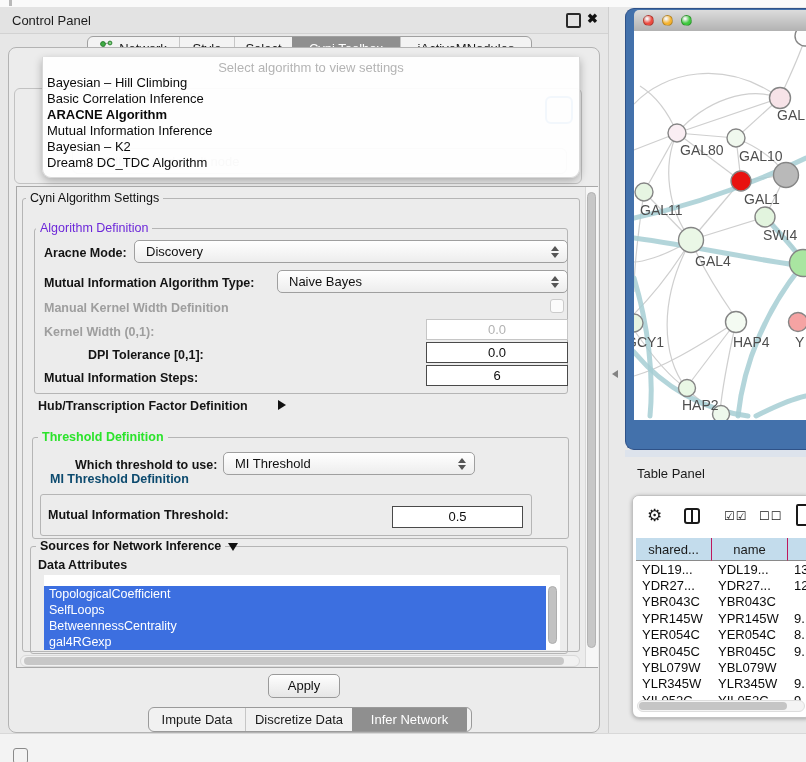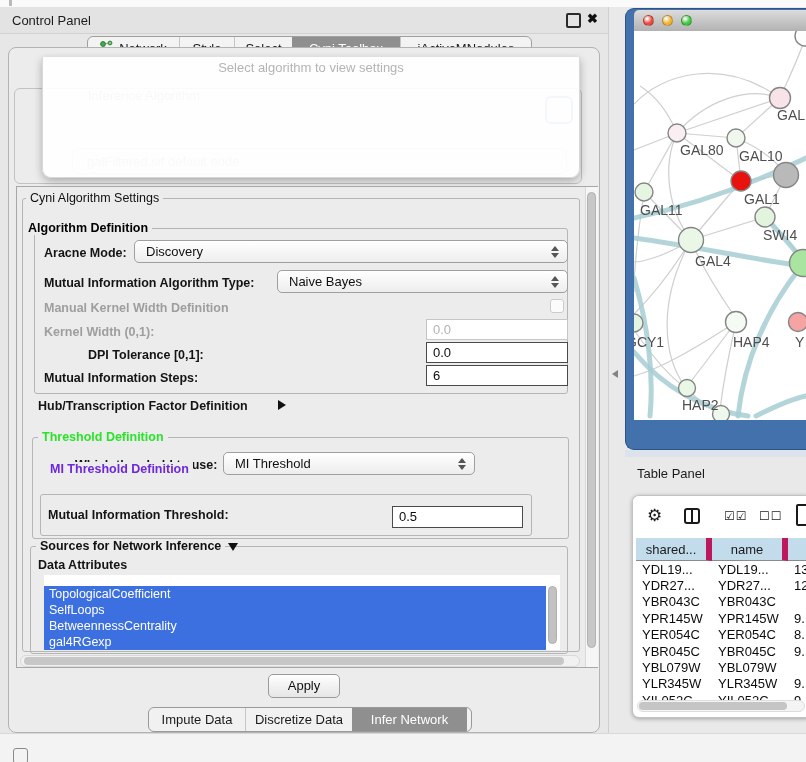--- a/index.html
+++ b/index.html
@@ -50,21 +50,21 @@
   .groupbox{border:1px solid #b5b5b5;border-radius:3px;}
   .legend{font-size:12.5px;background:#ececec;padding:0 4px;white-space:nowrap;}
   .lbl{font-size:12.5px;font-weight:bold;color:#141414;white-space:nowrap;}
   .lbl.dis{color:#9e9e9e;}
   .combo{background:linear-gradient(#ffffff,#ededed);border:1px solid #9f9f9f;border-radius:5px;
     font-size:13px;color:#111;display:flex;align-items:center;box-sizing:border-box;padding-left:11px;}
   .combo .val{flex:1;}
   .stepper{width:16px;display:flex;flex-direction:column;align-items:center;justify-content:center;gap:2px;margin-right:4px;}
   .tri-up{width:0;height:0;border-left:4px solid transparent;border-right:4px solid transparent;border-bottom:5px solid #555;}
   .tri-dn{width:0;height:0;border-left:4px solid transparent;border-right:4px solid transparent;border-top:5px solid #555;}
-  .tfield{background:#fff;font-size:13px;text-align:left;box-sizing:border-box;padding:0 6px;display:block;line-height:19px;}
+  .tfield{background:#fff;font-size:13px;text-align:center;box-sizing:border-box;padding:0 6px;display:block;line-height:19px;}
   .tfield.en{border:1.5px solid #4a4a4a;color:#0c0c0c;}
   .tfield.dis{border:1px solid #c6c6c6;color:#b2b2b2;}
   .chkbox{width:14px;height:14px;border:1.5px solid #cbcbcb;border-radius:3px;background:#fbfbfb;box-sizing:border-box;}
   .arrow-right{width:0;height:0;border-top:5px solid transparent;border-bottom:5px solid transparent;border-left:8px solid #111;}
   .arrow-down{width:0;height:0;border-left:5px solid transparent;border-right:5px solid transparent;border-top:8px solid #111;}
   .listbox{background:#ffffff;}
   .attr-item{height:16px;line-height:16px;padding-left:5px;font-size:12.5px;color:#fff;width:502px;box-sizing:border-box;white-space:nowrap;}
   .list-vthumb{left:548px;top:586px;width:9px;height:58px;background:#c2c2c2;border:1px solid #aeaeae;border-radius:5px;box-sizing:border-box;}
   .apply-btn{left:268px;top:674px;width:70px;height:22px;border:1px solid #9a9a9a;border-radius:5px;
     background:linear-gradient(#fefefe,#e6e6e6);font-size:13px;color:#111;text-align:center;line-height:21px;}
@@ -85,21 +85,21 @@
   .tp-title{left:637px;top:466px;font-size:13px;color:#1b1b1b;}
   .tp-window{left:632px;top:495px;width:180px;height:223px;background:#fff;border:1px solid #c2c2c2;
     border-radius:7px;box-shadow:0 1px 4px rgba(0,0,0,0.3);overflow:hidden;box-sizing:border-box;}
   .tp-toolbar{left:0;top:0;width:100%;height:42px;background:#fff;}
   .gear-ico{left:14px;top:9px;font-size:17px;color:#1a1a1a;}
   .col-ico{left:51px;top:12px;width:16px;height:16px;border:2px solid #1a1a1a;border-radius:3px;box-sizing:border-box;}
   .col-ico div{position:absolute;left:5px;top:0;width:2px;height:12px;background:#1a1a1a;}
   .pair-ico{font-size:12px;color:#1a1a1a;letter-spacing:1px;}
   .partial-ico{left:163px;top:8px;width:20px;height:22px;border:2px solid #1a1a1a;border-radius:2px;box-sizing:border-box;}
   .th-row{left:3px;top:42px;display:flex;}
-  .th{height:23px;background:#c3dcec;border-right:6px solid #be185d;border-bottom:1px solid #8a8a8a;
+  .th{height:23px;background:#c3dcec;border-right:1px solid #be185d;border-bottom:1px solid #8a8a8a;
     font-size:13px;color:#1a1a1a;text-align:center;line-height:23px;box-sizing:border-box;white-space:nowrap;overflow:hidden;}
   .tr{left:3px;display:flex;position:absolute;}
   .td{height:17px;font-size:13px;color:#0c0c0c;line-height:16px;padding-left:6px;box-sizing:border-box;white-space:nowrap;overflow:hidden;}
   .tp-hscroll-track{left:4px;top:204px;width:168px;height:12px;background:#f4f4f4;border:1px solid #dddddd;border-radius:6px;box-sizing:border-box;}
   .tp-hscroll-thumb{left:6px;top:206px;width:148px;height:8px;background:#c5c5c5;border-radius:4px;}
 </style>
 </head>
 <body>
 
 <div class="abs top-strip"></div>
@@ -140,33 +140,41 @@
 
 <div class="abs outer-panel"></div>
 
 <div class="abs ghost-group"></div>
 <div class="abs ghost-label">Inference Algorithm</div>
 <div class="abs ghost-combo">galFiltered.sif default node</div>
 <div class="abs ghost-blue"></div>
 
 <div class="abs dd-overlay">
   <div class="dd-placeholder">Select algorithm to view settings</div>
+  <div id="dd-items">
+      <div class="dd-item">Bayesian – Hill Climbing</div>
+      <div class="dd-item">Basic Correlation Inference</div>
+      <div class="dd-item bold">ARACNE Algorithm</div>
+      <div class="dd-item">Mutual Information Inference</div>
+      <div class="dd-item">Bayesian – K2</div>
+      <div class="dd-item">Dream8 DC_TDC Algorithm</div>
+    </div>
 </div>
 
 <div class="abs scrollpane"></div>
 <div class="abs vscroll-track"></div>
 <div class="abs vscroll-thumb"></div>
 <div class="abs hscroll-track"></div>
 <div class="abs hscroll-thumb"></div>
 
 <div class="abs groupbox" style="left:22px;top:198px;width:556px;height:452px;"></div>
 <div class="abs legend" style="left:26px;top:191px;color:#111;">Cyni Algorithm Settings</div>
 
 <div class="abs groupbox" style="left:34px;top:228px;width:532px;height:164px;"></div>
-<div class="abs legend" style="left:24px;top:221px;color:#000000;font-weight:bold;">Algorithm Definition</div>
+<div class="abs legend" style="left:36px;top:221px;color:#6d28d9;font-weight:normal;">Algorithm Definition</div>
 
 <div class="abs lbl" style="left:44px;top:246px;">Aracne Mode:</div>
 <div class="abs combo" style="left:134px;top:240px;width:434px;height:23px;">
   <span class="val">Discovery</span>
   <span class="stepper">
       <span class="tri-up"></span>
       <span class="tri-dn"></span>
     </span>
 </div>
 
@@ -200,21 +208,21 @@
 <div class="abs lbl" style="left:75px;top:458px;">Which threshold to use:</div>
 <div class="abs combo" style="left:223px;top:452px;width:252px;height:23px;">
   <span class="val">MI Threshold</span>
   <span class="stepper">
       <span class="tri-up"></span>
       <span class="tri-dn"></span>
     </span>
 </div>
 
 <div class="abs groupbox" style="left:40px;top:494px;width:490px;height:40px;"></div>
-<div class="abs legend" style="left:46px;top:462px;color:#6d28d9;font-weight:bold;">MI Threshold Definition</div>
+<div class="abs legend" style="left:46px;top:472px;color:#0c4a6e;font-weight:bold;">MI Threshold Definition</div>
 <div class="abs lbl" style="left:48px;top:508px;">Mutual Information Threshold:</div>
 <div class="abs tfield en" style="left:392px;top:506px;width:131px;height:22px;">0.5</div>
 
 <div class="abs groupbox" style="left:30px;top:546px;width:536px;height:106px;"></div>
 <div class="abs legend" style="left:36px;top:539px;color:#111;font-weight:bold;">Sources for Network Inference</div>
 <div class="abs arrow-down" style="left:228px;top:543px;"></div>
 <div class="abs lbl" style="left:38px;top:558px;">Data Attributes</div>
 <div class="abs listbox" style="left:44px;top:575px;width:516px;height:75px;"></div>
 <div class="abs" id="attr-list" style="left:44px;top:586px;">
     <div class="attr-item" style="background: rgb(60, 111, 224);">TopologicalCoefficient</div>

